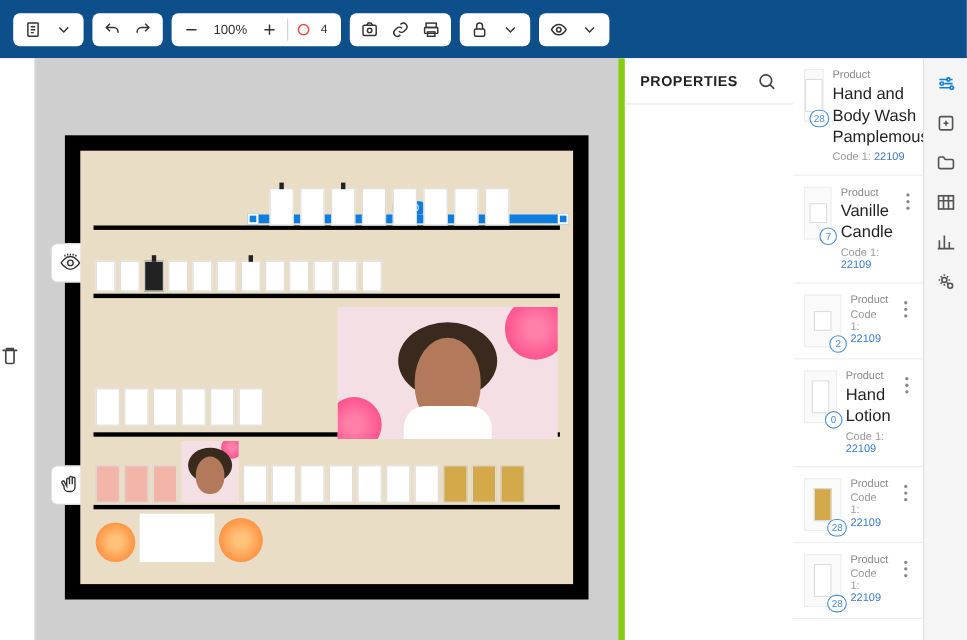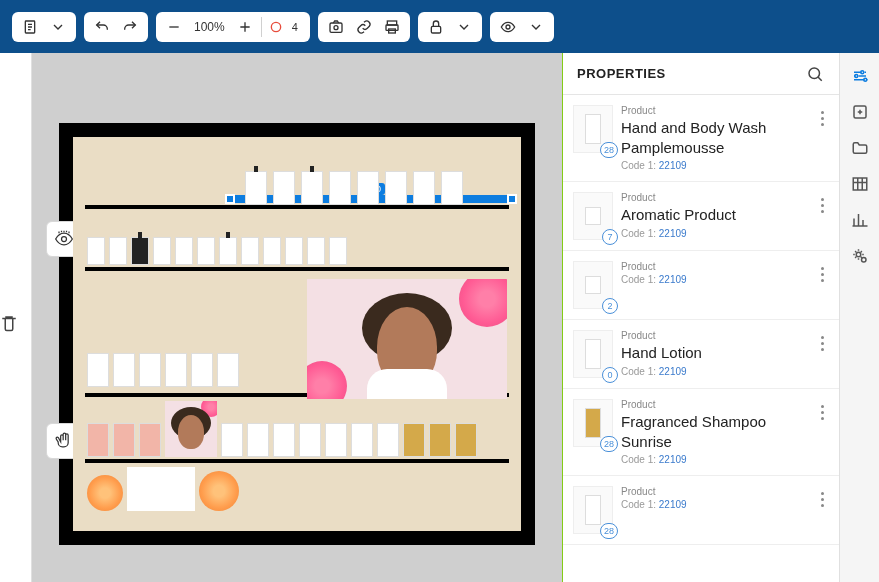--- a/index.html
+++ b/index.html
@@ -49,21 +49,21 @@
 .photo.big{width:200px;height:120px;margin-left:auto}
 .flower{position:absolute;border-radius:50%}
 .flower.pink{background:radial-gradient(circle,#ff7fa8 20%,#ff5b94 60%,#e94d82 100%)}
 .flower.orange{background:radial-gradient(circle,#ffc27a 20%,#ff9d4d 60%,#f08133 100%)}
 .face{position:absolute;width:60px;height:80px;background:#b27a5a;border-radius:50% 50% 45% 45%;left:50%;transform:translateX(-50%)}
 .hair{position:absolute;width:90px;height:70px;background:#3a2a1e;border-radius:50%;left:50%;transform:translateX(-50%)}
 
 .row-flex{display:flex;gap:4px;align-items:flex-end;border-bottom:4px solid #000;margin-bottom:6px;padding:2px}
 
 
-.props{width:277px;background:#fff;border-left:1px solid #84cc16;display:flex;flex-direction:column}
+.props{width:277px;background:#fff;border-left:6px solid #84cc16;display:flex;}
 .props-head{height:42px;border-bottom:1px solid #e5e5e5;display:flex;align-items:center;padding:0 14px;gap:8px}
 .props-title{font-size:13px;font-weight:700;letter-spacing:.5px;color:#222}
 .props-head-sp{flex:1}
 .props-icon{width:20px;height:20px;cursor:pointer;color:#444;display:flex;align-items:center;justify-content:center}
 .props-icon svg{width:18px;height:18px}
 .props-list{flex:1;overflow:auto}
 .prop-item{display:flex;padding:10px 8px 10px 10px;border-bottom:1px solid #eee;gap:8px;align-items:flex-start}
 .thumb{width:40px;height:48px;background:#fafafa;border:1px solid #eee;display:flex;align-items:center;justify-content:center;position:relative}
 .thumb-prod{width:16px;height:30px;background:#fff;border:1px solid #ddd}
 .thumb-prod.gold{background:#d4a94a}
@@ -368,21 +368,21 @@
           </div>
       </div>
 
       <div class="prop-item">
         <div class="thumb">
             <div class="thumb-prod" style="height:18px"></div>
             <div class="thumb-badge">7</div>
           </div>
         <div class="prop-info">
           <div class="prop-type">Product</div>
-          <div class="prop-name">Aromatic Product</div>
+          <div class="prop-name">Vanille Candle</div>
           <div class="prop-code"><span>Code 1:</span> <span class="cv">22109</span></div>
         </div>
         <div class="prop-menu">
             <span></span>
             <span></span>
             <span></span>
           </div>
       </div>
 
       <div class="prop-item">
@@ -418,21 +418,20 @@
           </div>
       </div>
 
       <div class="prop-item">
         <div class="thumb">
             <div class="thumb-prod gold"></div>
             <div class="thumb-badge">28</div>
           </div>
         <div class="prop-info">
           <div class="prop-type">Product</div>
-          <div class="prop-name">Fragranced Shampoo Sunrise</div>
           <div class="prop-code"><span>Code 1:</span> <span class="cv">22109</span></div>
         </div>
         <div class="prop-menu">
             <span></span>
             <span></span>
             <span></span>
           </div>
       </div>
 
       <div class="prop-item">

